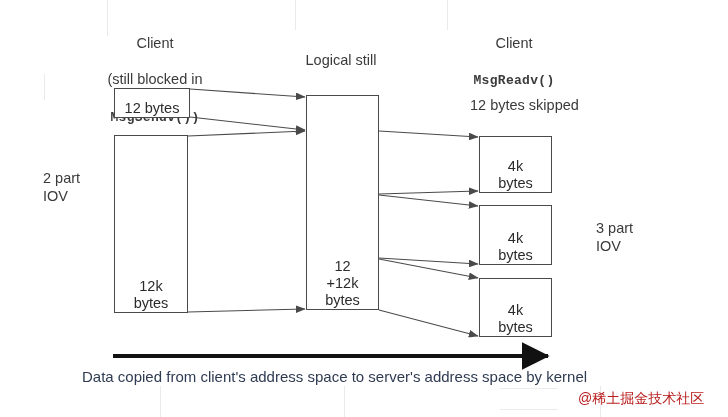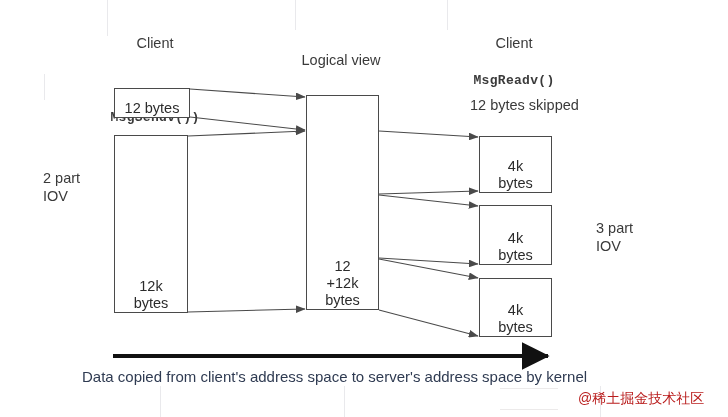--- a/index.html
+++ b/index.html
@@ -120,25 +120,25 @@
     <line x1="379" y1="258" x2="478" y2="264" stroke="#4a4a4a" stroke-width="1.1" marker-end="url(#ah)"></line>
 
     <line x1="379" y1="259" x2="478" y2="278" stroke="#4a4a4a" stroke-width="1.1" marker-end="url(#ah)"></line>
     <line x1="379" y1="310" x2="478" y2="336" stroke="#4a4a4a" stroke-width="1.1" marker-end="url(#ah)"></line>
 
     <line x1="113" y1="356" x2="548" y2="356" stroke="#111111" stroke-width="4" marker-end="url(#ahbig)"></line>
   </svg>
 
   <div class="lbl" style="left:88px; top:16px; width:134px;">
     <span>Client</span><br>
-    <br>
+    <span>(still blocked in</span><br>
     <span class="mono">MsgSendv())</span>
   </div>
 
-  <div class="lbl" style="left:285px; top:51px; width:112px;">Logical view</div>
+  <div class="lbl" style="left:285px; top:51px; width:112px;">Logical still</div>
 
   <div class="lbl" style="left:452px; top:16px; width:124px;">
     <span>Client</span><br>
     <span class="mono">MsgReadv()</span>
   </div>
 
   <div class="lbl" style="left:470px; top:96px; width:160px; text-align:left;">12 bytes skipped</div>
 
   <div class="lbl lbl-left" style="left:43px; top:169px; width:80px;">2 part
 IOV</div>

